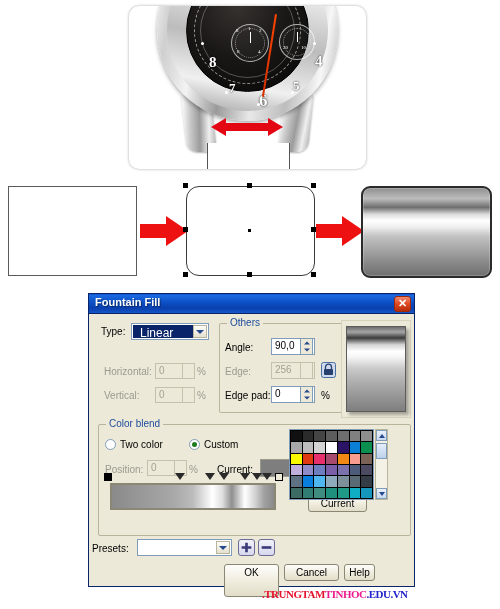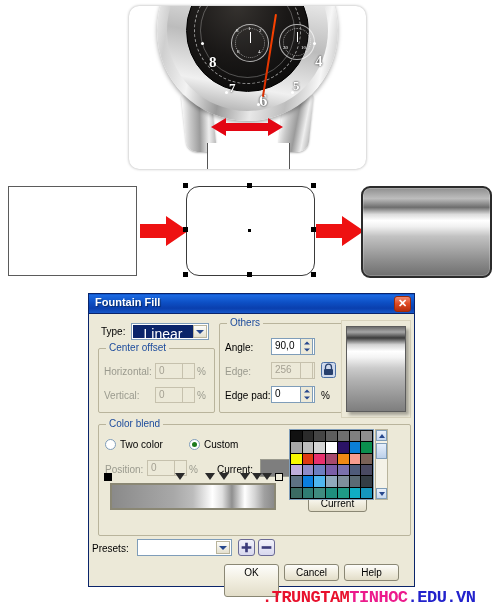--- a/index.html
+++ b/index.html
@@ -100,21 +100,21 @@
   .spin i{display:block;height:50%;position:relative;}
   .spin i:before{content:"";position:absolute;left:50%;top:50%;transform:translate(-50%,-50%);
     border-left:3px solid transparent;border-right:3px solid transparent;}
   .spin i.up:before{border-bottom:3px solid #26478d;}
   .spin i.dn:before{border-top:3px solid #26478d;}
   .spin-dim i.up:before{border-bottom:3px solid #b0aca0;}
   .spin-dim i.dn:before{border-top:3px solid #b0aca0;}
 
   .combo{position:absolute;background:#fff;border:1px solid #7f9db9;box-sizing:border-box;}
   .combo .sel{position:absolute;left:1px;top:1px;right:15px;bottom:1px;
-    background:#0a246a;color:#fff;font-size:14px;padding:1px 0;box-sizing:border-box;text-align:center;}
+    background:#0a246a;color:#fff;font-size:12px;padding:1px 7px;box-sizing:border-box;}
   .combo .sel.blank{background:#fff;color:#000;}
   .combo .btn{position:absolute;right:1px;top:1px;bottom:1px;width:14px;
     background:linear-gradient(180deg,#fdfdfb,#e4e0cf);border:1px solid #b9b49c;box-sizing:border-box;}
   .combo .btn:after{content:"";position:absolute;left:50%;top:50%;transform:translate(-50%,-50%);
     border-left:4px solid transparent;border-right:4px solid transparent;border-top:4px solid #26478d;}
 
   .radio{position:absolute;width:11px;height:11px;border-radius:50%;background:#fff;
     border:1px solid #7f9db9;box-sizing:border-box;}
   .radio.on:after{content:"";position:absolute;left:2px;top:2px;width:5px;height:5px;
     border-radius:50%;background:#1d7a1d;}
@@ -148,22 +148,22 @@
   .mk-sq.hollow{background:#ece9d8;}
   #blend-strip{position:absolute;left:8px;top:11px;width:166px;height:27px;
     border:2px solid #8a8774;box-sizing:border-box;
     background:linear-gradient(90deg,#8a8a8a 0%,#9a9a9a 20%,#a8a8a8 38%,#bcbcbc 50%,
       #ffffff 62%,#e0e0e0 68%,#8f8f8f 74%,#ffffff 82%,#d5d5d5 88%,#a0a0a0 94%,#8a8a8a 100%);}
 
   
   #wm{position:absolute;left:262px;top:536px;width:238px;height:73px;pointer-events:none;}
   #wm-text{position:absolute;left:0;top:0;font-family:"Liberation Sans",sans-serif;
     font-size:58px;font-weight:bold;letter-spacing:-3px;color:rgba(54,150,150,.82);}
-  #wm-sub{position:absolute;left:0;top:52px;font-family:Liberation Mono, monospace;
-    font-size:17px;font-weight:bold;letter-spacing:-.5px;white-space:nowrap;}
+  #wm-sub{position:absolute;left:0;top:52px;font-family:Liberation Serif, serif;
+    font-size:11px;font-weight:bold;letter-spacing:-.5px;white-space:nowrap;}
   #wm-sub .a{color:#e8112d;}
   #wm-sub .b{color:#ec1b8c;}
   #wm-sub .c{color:#2222cc;}
 </style>
 </head>
 <body>
 
 <div id="watch-panel">
   <div id="watch-clip">
 
@@ -252,23 +252,20 @@
   </div>
 
   <div id="dlg-body">
 
     <span class="lbl" style="left:12px;top:12px">Type:</span>
     <div class="combo" style="left:42px;top:9px;width:78px;height:17px">
       <div class="sel">Linear</div>
       <div class="btn"></div>
     </div>
 
-    <div class="grp" style="left:9px;top:34px;width:115px;height:63px">
-      <span class="grp-title">Center offset</span>
-    </div>
     <span class="lbl-dim" style="left:15px;top:52px">Horizontal:</span>
     <div class="txtbox-dim" style="left:66px;top:49px;width:33px;height:16px">0</div>
     <div class="spin-dim" style="left:93px;top:49px;height:16px">
       <i class="up"></i><i class="dn"></i>
     </div>
     <span class="lbl-dim" style="left:108px;top:52px">%</span>
 
     <span class="lbl-dim" style="left:15px;top:76px">Vertical:</span>
     <div class="txtbox-dim" style="left:66px;top:73px;width:33px;height:16px">0</div>
     <div class="spin-dim" style="left:93px;top:73px;height:16px">
@@ -415,19 +412,19 @@
 </div>
 <div class="btn3d" style="position:absolute;left:258px;top:539px;width:17px;height:17px;
      background:linear-gradient(180deg,#f2f2fb,#d8d8ee);border-color:#6b6b96;">
   <svg viewBox="0 0 17 17" width="15" height="15">
     <path d="M3 7h11v3H3z" fill="#3b3b7a"></path>
   </svg>
 </div>
 
 <div class="btn3d" style="position:absolute;left:224px;top:564px;width:55px;height:33px;line-height:15px">OK</div>
 <div class="btn3d" style="position:absolute;left:284px;top:564px;width:55px;height:17px;line-height:15px">Cancel</div>
-<div class="btn3d" style="position:absolute;left:344px;top:564px;width:55px;height:17px;line-height:15px">Help</div>
+<div class="btn3d" style="position:absolute;left:344px;top:564px;width:31px;height:17px;line-height:15px">Help</div>
 
 <div id="wm">
   <div id="wm-sub">
     <span class="a">.TRUNGTAM</span><span class="b">TINHOC</span><span class="c">.EDU.VN</span>
   </div>
 </div>
 
 </body></html>

